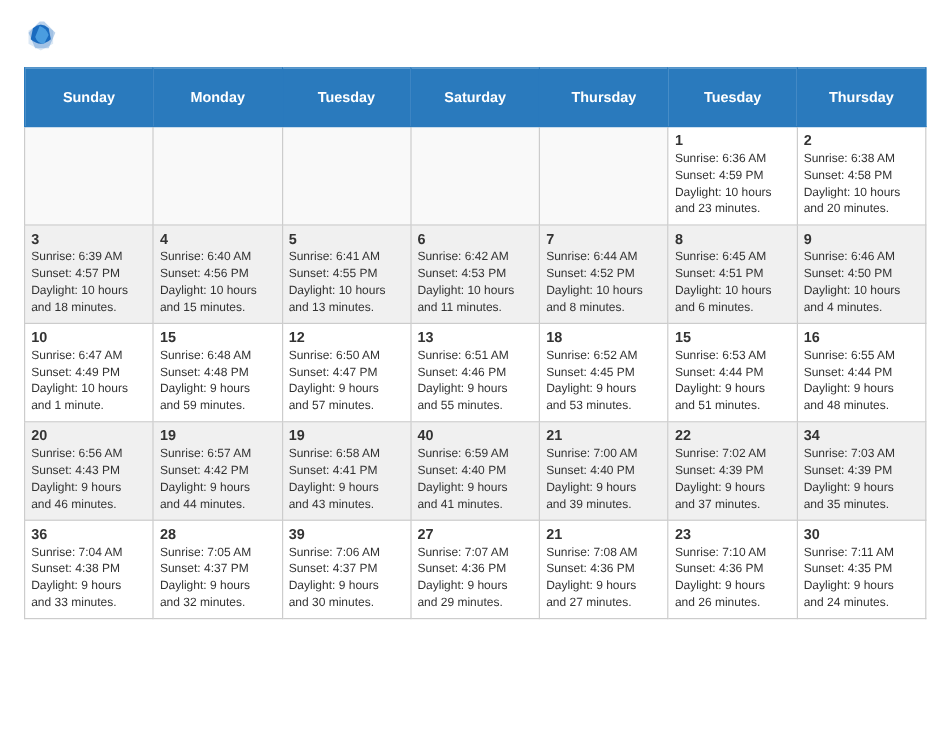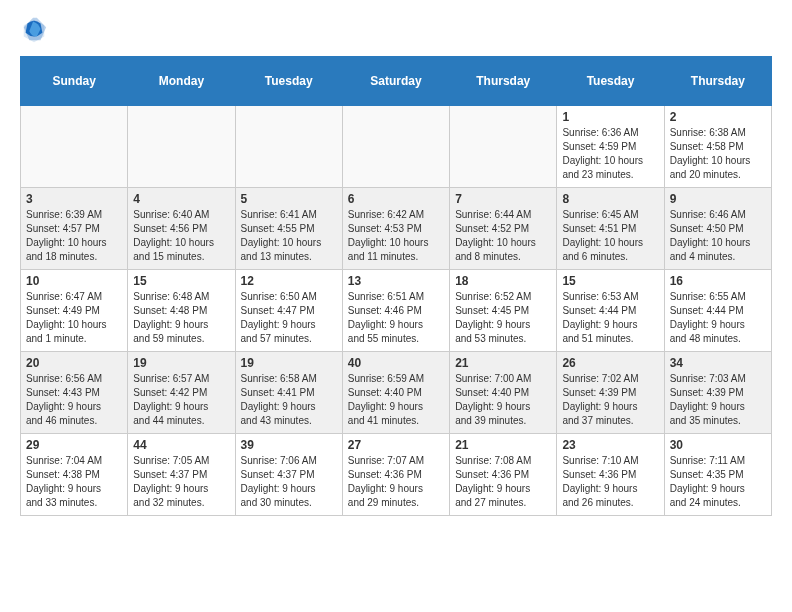--- a/index.html
+++ b/index.html
@@ -214,35 +214,35 @@
           </td>
           <td class="shaded">
             <span class="day-num">40</span>
             <div class="day-detail">Sunrise: 6:59 AM<br>Sunset: 4:40 PM<br>Daylight: 9 hours<br>and 41 minutes.</div>
           </td>
           <td class="shaded">
             <span class="day-num">21</span>
             <div class="day-detail">Sunrise: 7:00 AM<br>Sunset: 4:40 PM<br>Daylight: 9 hours<br>and 39 minutes.</div>
           </td>
           <td class="shaded">
-            <span class="day-num">26</span>
+            <span class="day-num">22</span>
             <div class="day-detail">Sunrise: 7:02 AM<br>Sunset: 4:39 PM<br>Daylight: 9 hours<br>and 37 minutes.</div>
           </td>
           <td class="shaded">
             <span class="day-num">34</span>
             <div class="day-detail">Sunrise: 7:03 AM<br>Sunset: 4:39 PM<br>Daylight: 9 hours<br>and 35 minutes.</div>
           </td>
         </tr>
         <tr>
           <td>
-            <span class="day-num">29</span>
+            <span class="day-num">36</span>
             <div class="day-detail">Sunrise: 7:04 AM<br>Sunset: 4:38 PM<br>Daylight: 9 hours<br>and 33 minutes.</div>
           </td>
           <td>
-            <span class="day-num">44</span>
+            <span class="day-num">28</span>
             <div class="day-detail">Sunrise: 7:05 AM<br>Sunset: 4:37 PM<br>Daylight: 9 hours<br>and 32 minutes.</div>
           </td>
           <td>
             <span class="day-num">39</span>
             <div class="day-detail">Sunrise: 7:06 AM<br>Sunset: 4:37 PM<br>Daylight: 9 hours<br>and 30 minutes.</div>
           </td>
           <td>
             <span class="day-num">27</span>
             <div class="day-detail">Sunrise: 7:07 AM<br>Sunset: 4:36 PM<br>Daylight: 9 hours<br>and 29 minutes.</div>
           </td>

